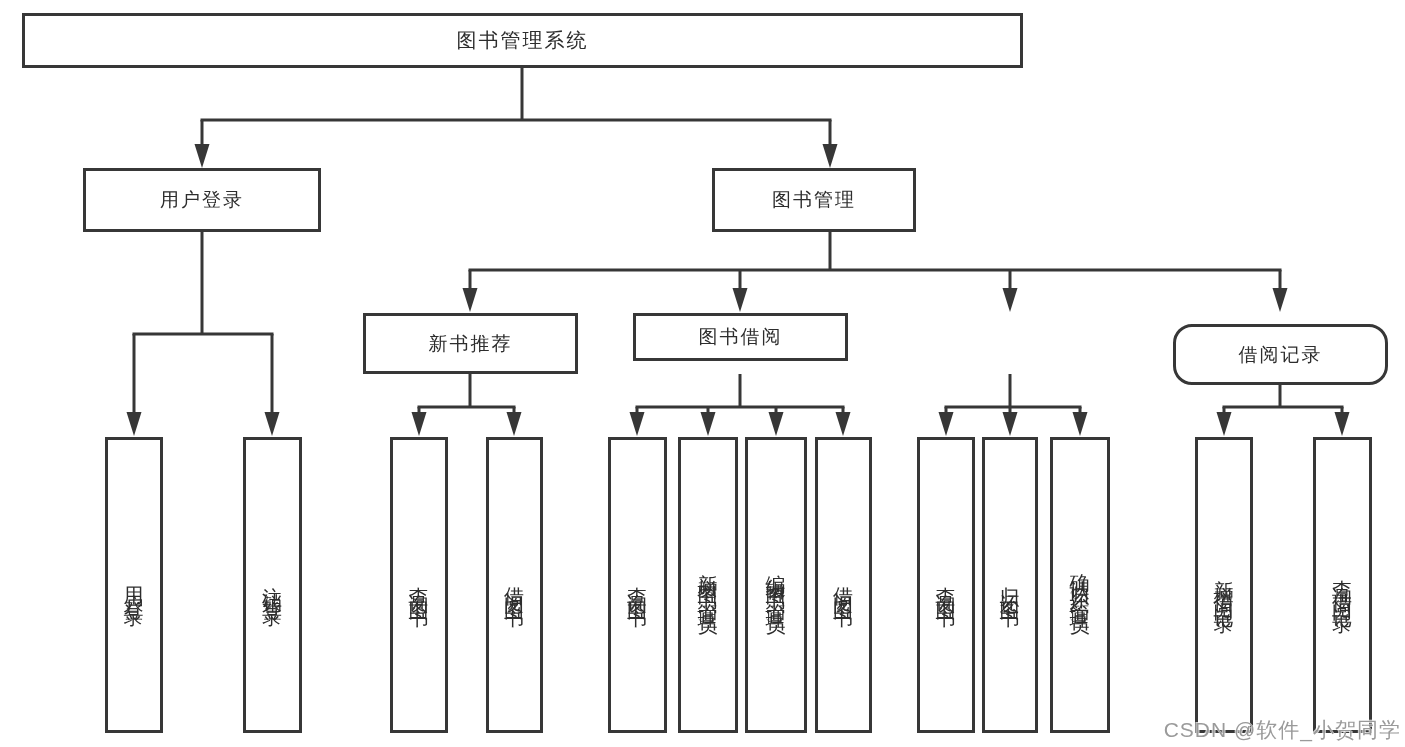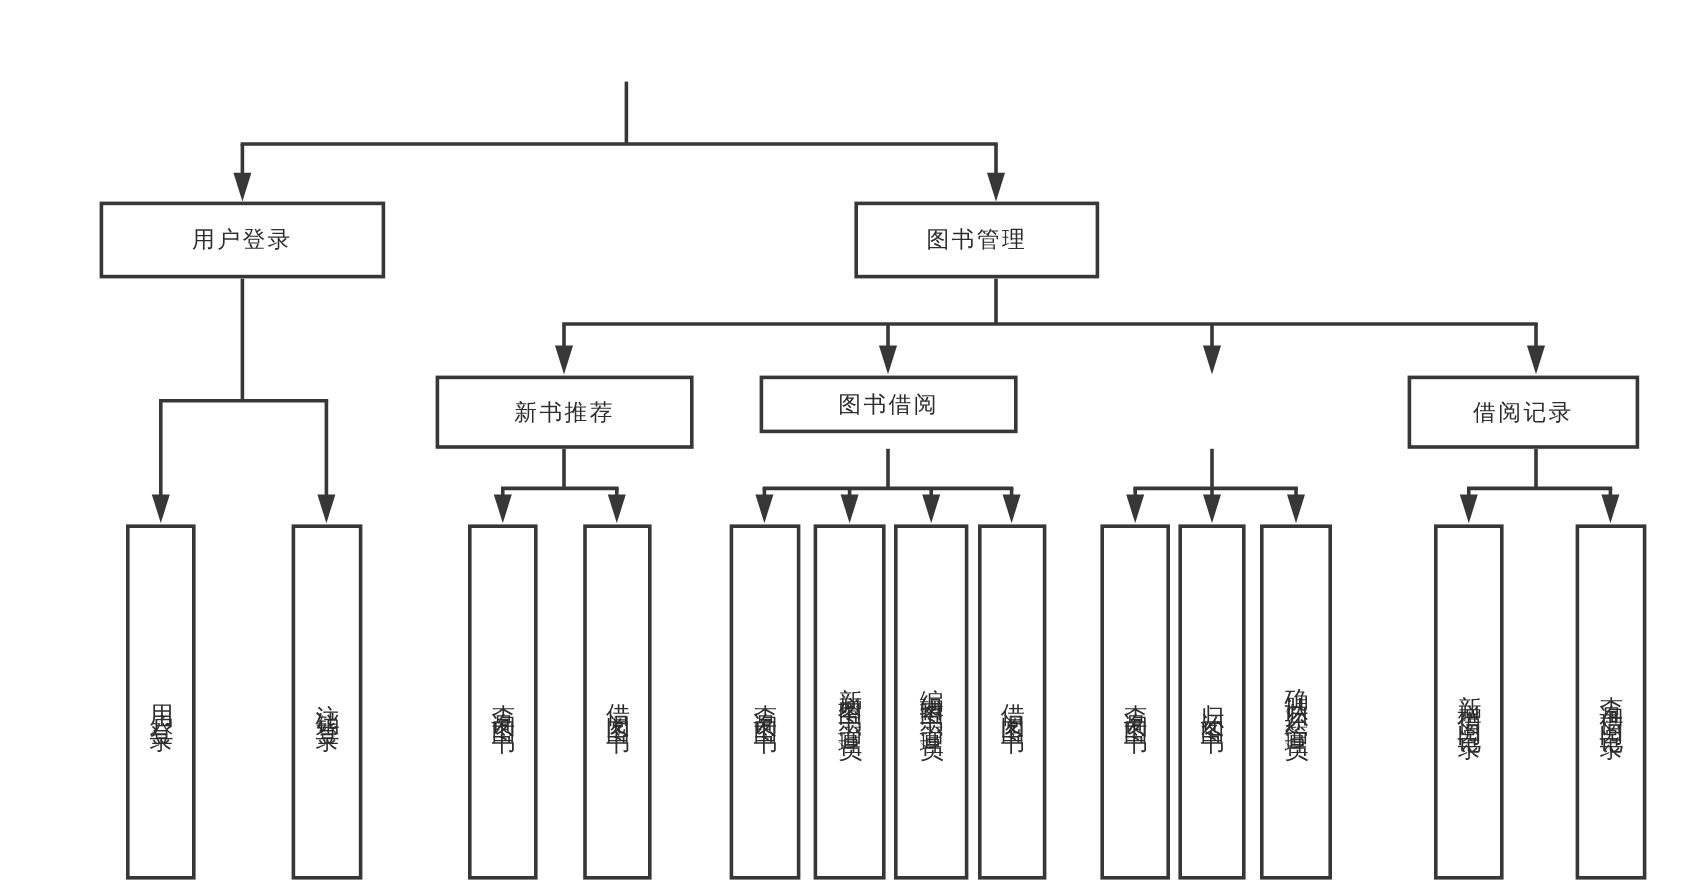--- a/index.html
+++ b/index.html
@@ -116,39 +116,41 @@
     <g>
       <path d="M1280,374 V407"></path>
       <path d="M1222.5,407 H1343.5"></path>
       <path d="M1224,407 V416"></path>
         <polygon points="1216.5,412 1231.5,412 1224,436"></polygon>
       <path d="M1342,407 V416"></path>
         <polygon points="1334.5,412 1349.5,412 1342,436"></polygon>
     </g>
   </svg>
 
+  <div class="hbox root" style="left:22px; top:13px; width:1001px; height:55px;">图书管理系统</div>
 
   <div class="hbox" style="left:83px; top:168px; width:238px; height:64px;">用户登录</div>
   <div class="hbox" style="left:712px; top:168px; width:204px; height:64px;">图书管理</div>
 
   <div class="hbox" style="left:363px; top:313px; width:215px; height:61px;">新书推荐</div>
   <div class="hbox" style="left:633px; top:313px; width:215px; height:48px;">图书借阅</div>
-  <div class="hbox" style="left:1173px; top:313px; width:193px; height:61px;">借阅记录</div>
+  <div class="hbox" style="left:1173px; top:324px; width:215px; height:61px;border-radius:19px;">借阅记录</div>
 
   <div class="vbox" style="left:105px; width:58px;">用户登录</div>
   <div class="vbox" style="left:243px; width:59px;">注销登录</div>
 
   <div class="vbox" style="left:390px; width:58px;">查询图书</div>
   <div class="vbox" style="left:486px; width:57px;">借阅图书</div>
 
   <div class="vbox" style="left:608px; width:59px;">查询图书</div>
   <div class="vbox" style="left:678px; width:60px; letter-spacing:6px;">新增图书（管理员）</div>
   <div class="vbox" style="left:745px; width:62px; letter-spacing:6px;">编辑图书（管理员）</div>
   <div class="vbox" style="left:815px; width:57px;">借阅图书</div>
 
   <div class="vbox" style="left:917px; width:58px;">查询图书</div>
   <div class="vbox" style="left:982px; width:56px;">归还图书</div>
   <div class="vbox" style="left:1050px; width:60px; letter-spacing:6px;">确认归还（管理员）</div>
 
   <div class="vbox" style="left:1195px; width:58px;">新增借阅记录</div>
   <div class="vbox" style="left:1313px; width:59px;">查询借阅记录</div>
 
+  <div class="watermark">CSDN @软件_小贺同学</div>
 </div>
 
 </body></html>

